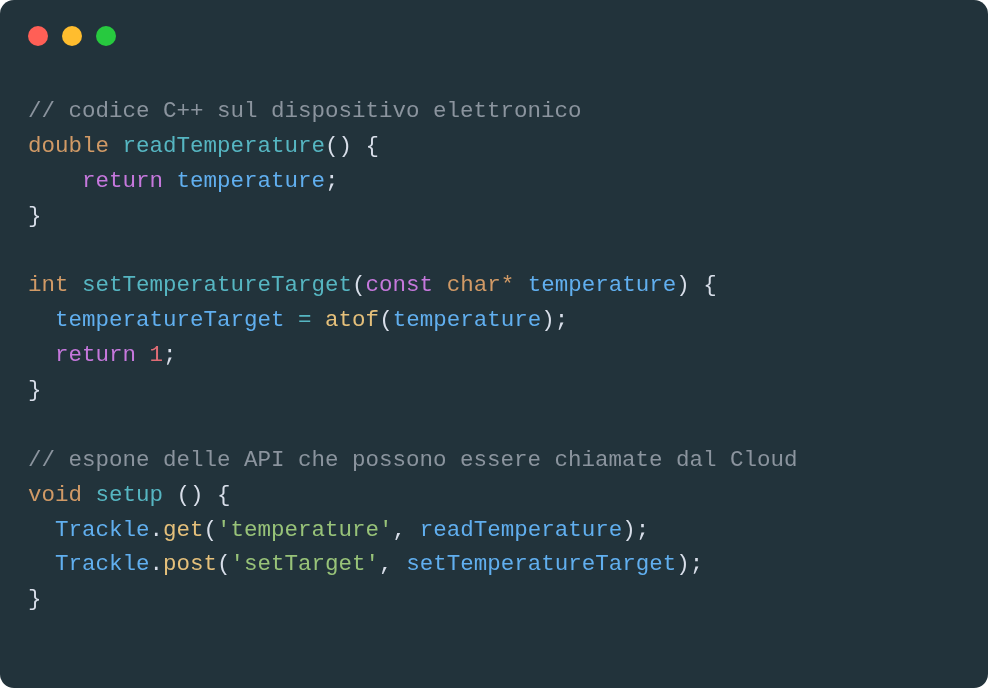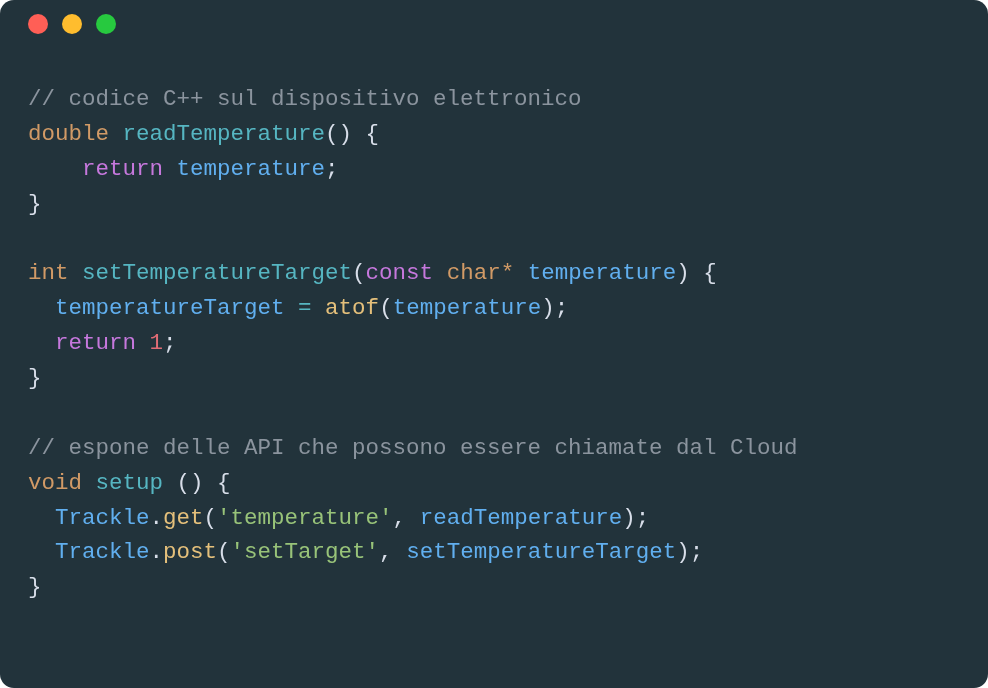--- a/index.html
+++ b/index.html
@@ -8,21 +8,21 @@
     font-family: ui-monospace, SFMono-Regular, Menlo, Monaco, Consolas, "Liberation Mono", "Courier New", monospace;
     display: flex;
     align-items: flex-start;
     justify-content: flex-start;
   }
   .window {
     width: 988px;
     height: 688px;
     background: #22333b;
     border-radius: 14px;
-    padding: 14px 28px 28px 28px;
+    padding: 26px 28px 28px 28px;
     position: relative;
   }
   .traffic-lights {
     display: flex;
     gap: 14px;
     margin-bottom: 48px;
   }
   .dot {
     width: 20px;
     height: 20px;

